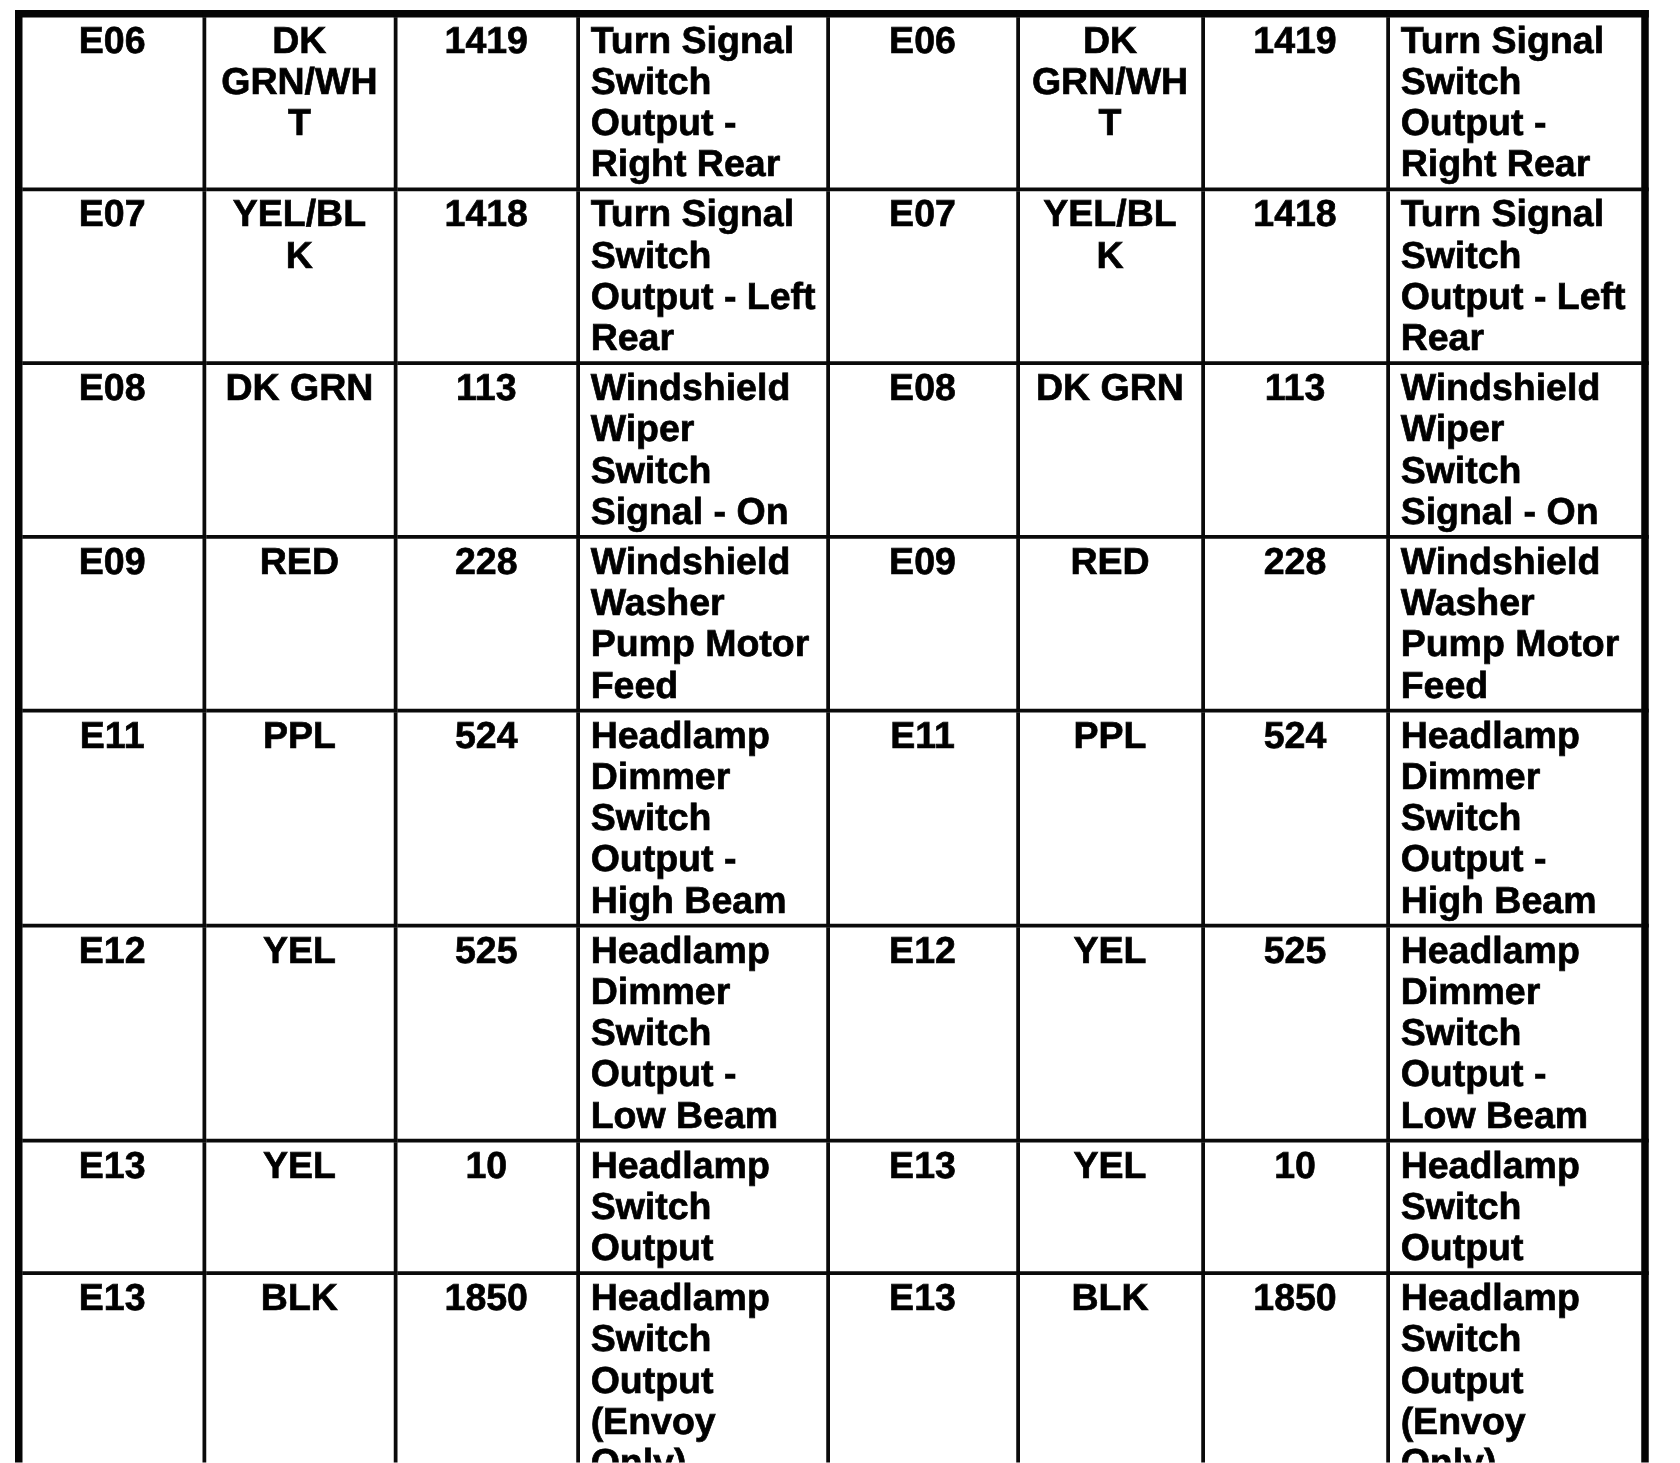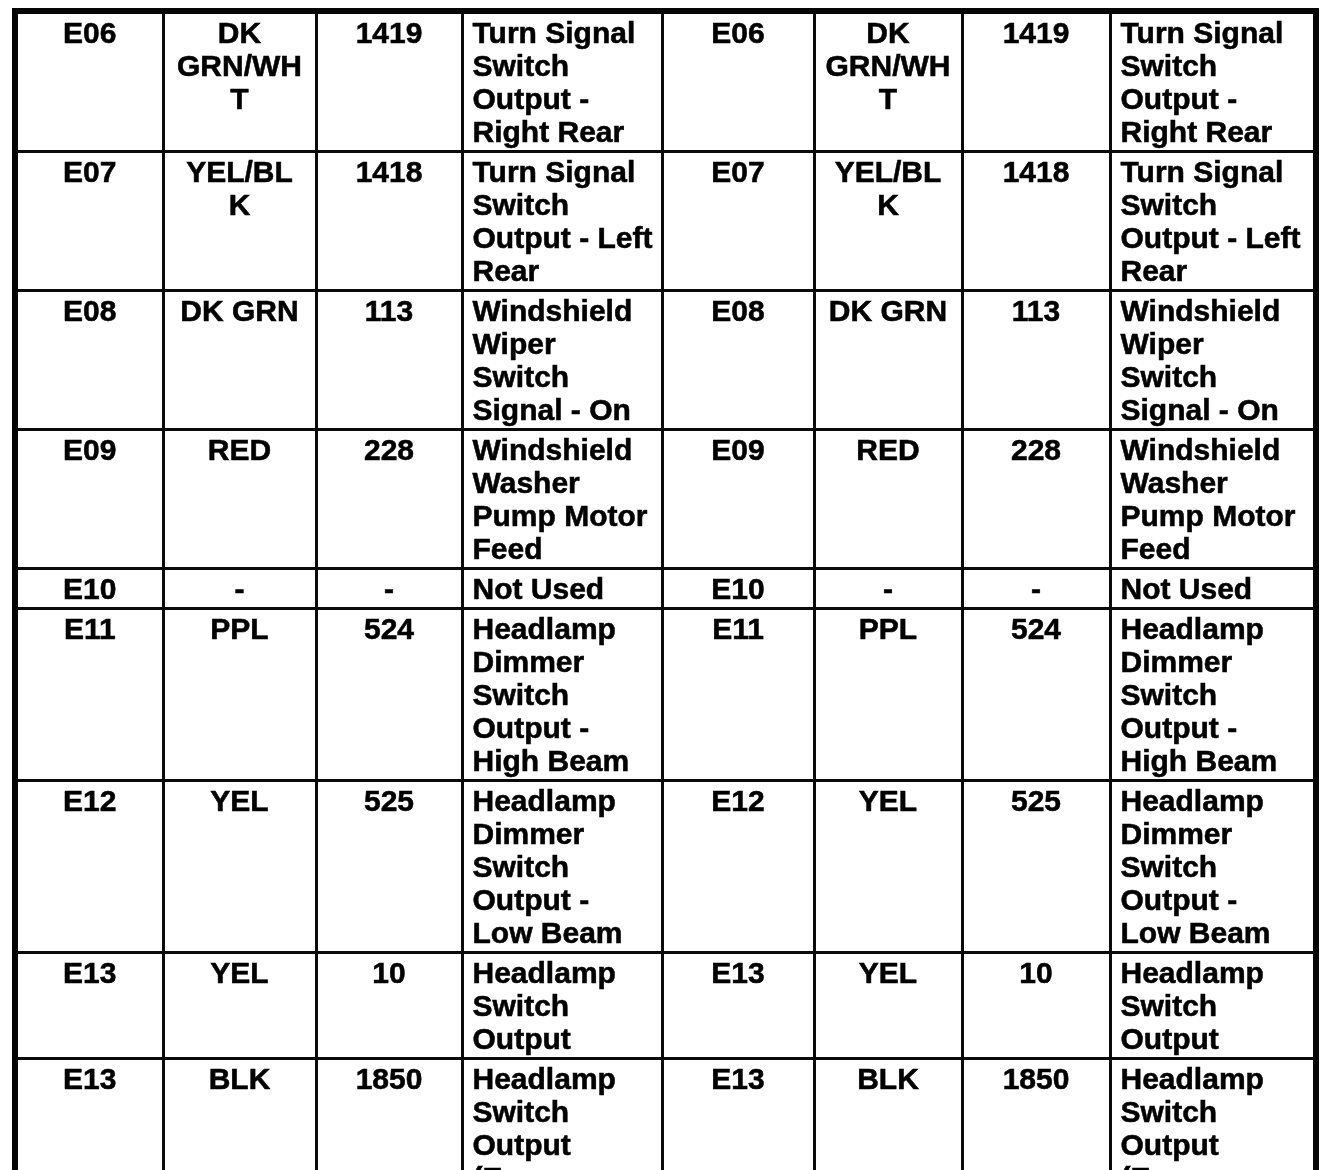--- a/index.html
+++ b/index.html
@@ -168,46 +168,20 @@
           </td>
           <td class="col-circuit">
             <span class="cell-text">228</span>
           </td>
           <td class="col-function">
             <span class="cell-text">Windshield Washer Pump Motor Feed</span>
           </td>
         </tr>
         <tr>
           <td class="col-pin">
-            <span class="cell-text">E10</span>
-          </td>
-          <td class="col-wire_color">
-            <span class="cell-text">-</span>
-          </td>
-          <td class="col-circuit">
-            <span class="cell-text">-</span>
-          </td>
-          <td class="col-function">
-            <span class="cell-text">Not Used</span>
-          </td>
-          <td class="col-pin">
-            <span class="cell-text">E10</span>
-          </td>
-          <td class="col-wire_color">
-            <span class="cell-text">-</span>
-          </td>
-          <td class="col-circuit">
-            <span class="cell-text">-</span>
-          </td>
-          <td class="col-function">
-            <span class="cell-text">Not Used</span>
-          </td>
-        </tr>
-        <tr>
-          <td class="col-pin">
             <span class="cell-text">E11</span>
           </td>
           <td class="col-wire_color">
             <span class="cell-text">PPL</span>
           </td>
           <td class="col-circuit">
             <span class="cell-text">524</span>
           </td>
           <td class="col-function">
             <span class="cell-text">Headlamp Dimmer Switch Output - High Beam</span>

